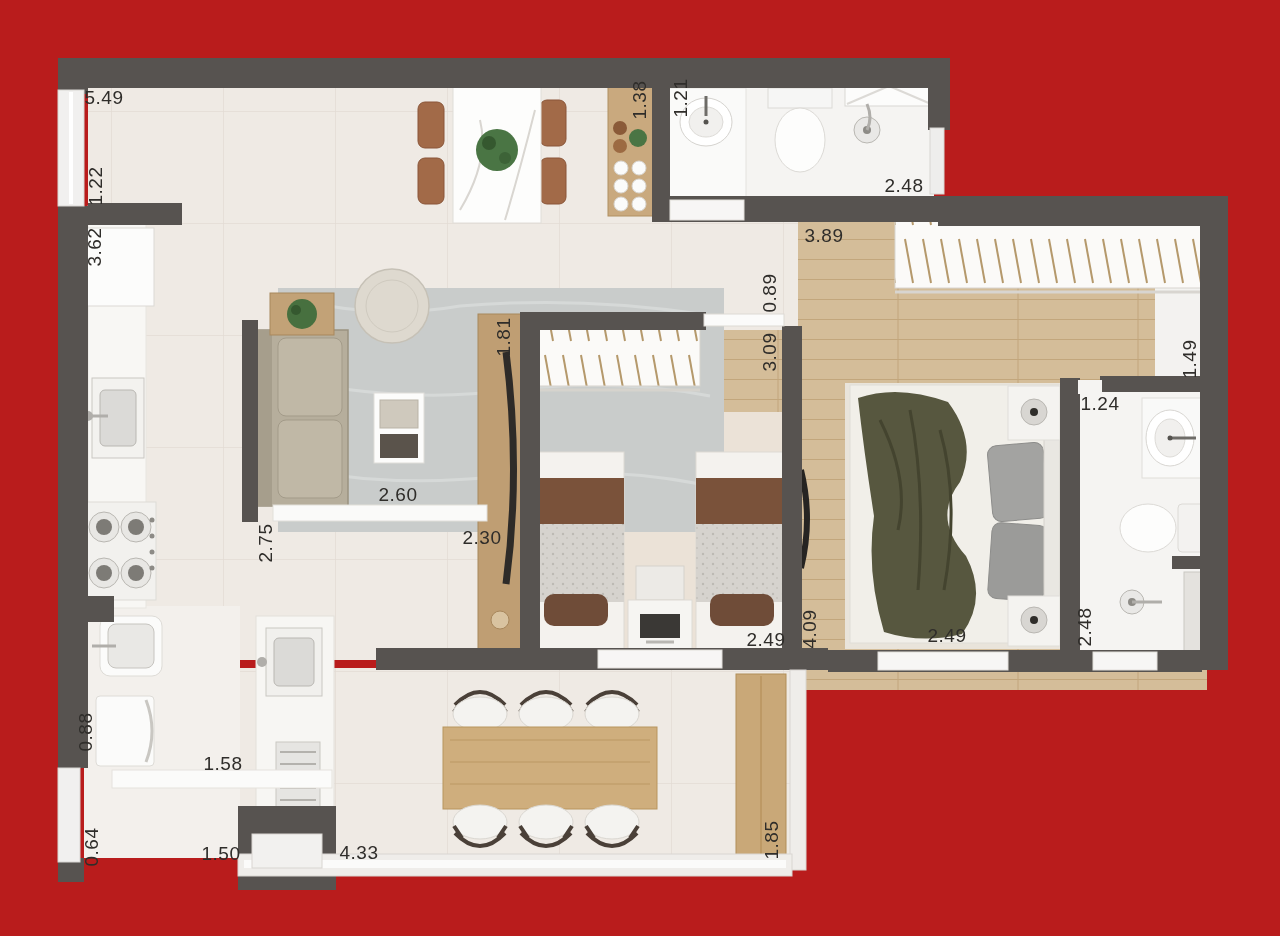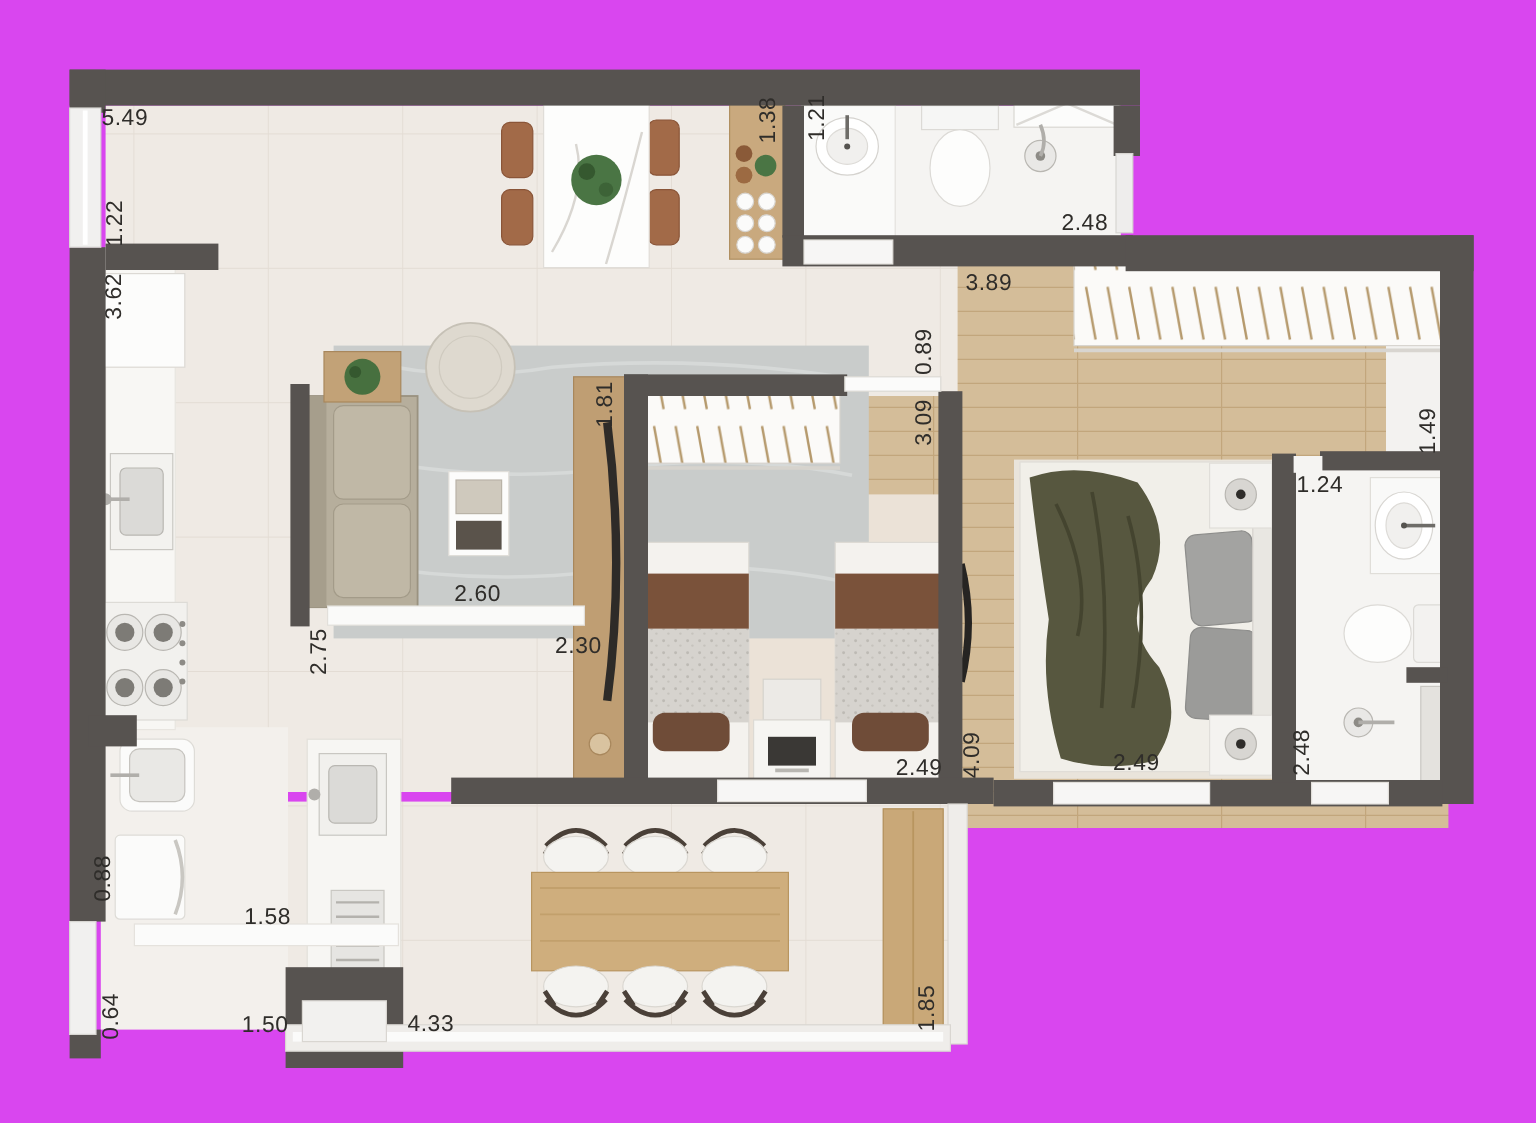--- a/index.html
+++ b/index.html
@@ -1,16 +1,16 @@
 <!DOCTYPE html>
 <html><head>
 <meta charset="utf-8">
 <style>
   html,body{margin:0;padding:0;background:#ffffff;}
-  .stage{width:1280px;height:936px;position:relative;background:#d946ef;overflow:hidden;}
+  .stage{width:1280px;height:936px;position:relative;background:#b91c1c;overflow:hidden;}
   svg{display:block;}
   text.dim{font-family:"Liberation Sans","DejaVu Sans",sans-serif;font-size:19px;fill:#2f2d2a;letter-spacing:.5px;}
 </style>
 </head>
 <body>
 
 <div class="stage">
 <svg width="1280" height="936" viewBox="0 0 1280 936">
   <defs>
     <pattern id="tiles" width="112" height="112" patternUnits="userSpaceOnUse">

